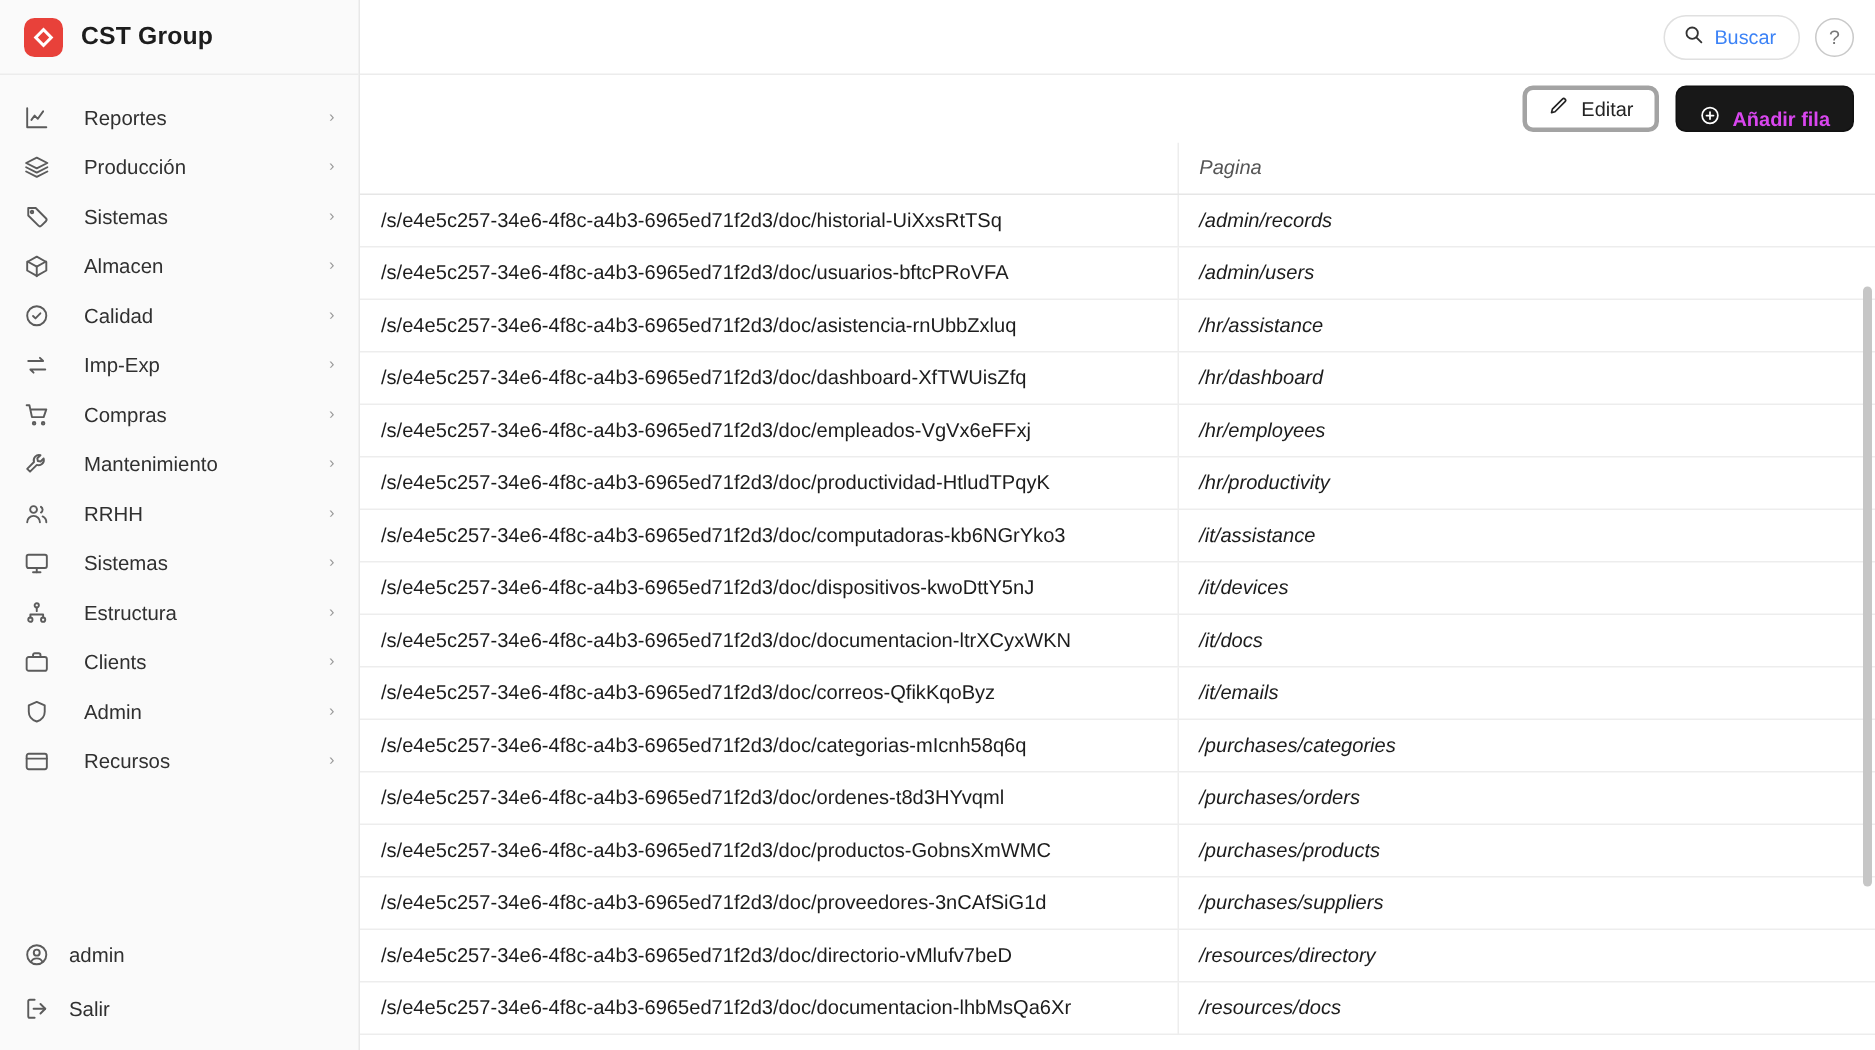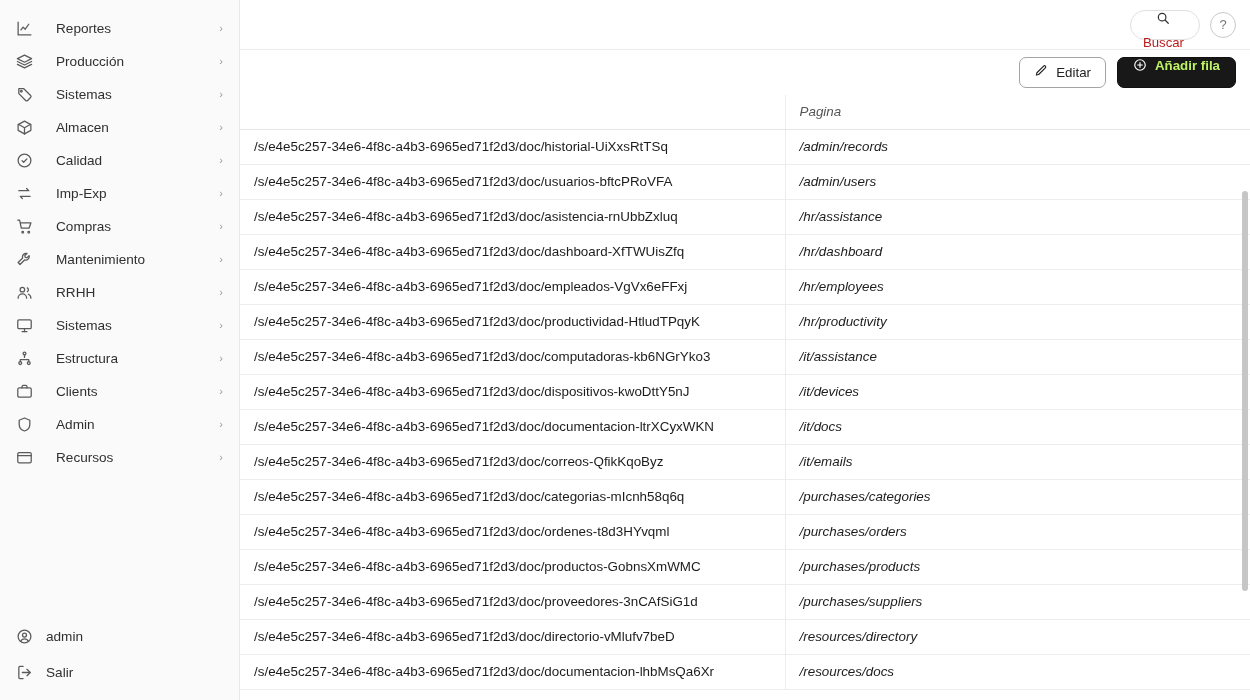--- a/index.html
+++ b/index.html
@@ -115,23 +115,22 @@
   .search-btn {
     height: 30px;
     border: 1px solid #e0e0e0;
     border-radius: 15px;
     background: #fff;
     display: flex;
     align-items: center;
     gap: 7px;
     padding: 0 15px 0 12px;
     font-size: 13.2px;
-    color: #b91c1c;
+    color: #3b82f6;
     cursor: pointer;
-    flex-direction: column;
   }
   .help-btn {
     width: 26px; height: 26px;
     border-radius: 50%;
     border: 1.4px solid #c9c9c9;
     color: #777;
     display: flex; align-items: center; justify-content: center;
     font-size: 13px;
     cursor: pointer;
     background: #fff;
@@ -141,36 +140,36 @@
     height: 45px;
     display: flex;
     align-items: center;
     justify-content: flex-end;
     gap: 11px;
     padding: 0 14px;
     background: #fff;
   }
   .btn-edit {
     height: 31px;
-    border: 1px solid #a3a3a3;
+    border: 3px solid #a3a3a3;
     border-radius: 7px;
     background: #fff;
     display: flex; align-items: center; gap: 8px;
     padding: 0 14px;
     font-size: 13.3px;
     color: #222;
     cursor: pointer;
   }
   .btn-add {
     height: 31px;
     border: 1px solid #111;
     border-radius: 7px;
     background: #181818;
-    color: #bef264;
-    display: flex; align-items: flex-start; gap: 8px;
+    color: #d946ef;
+    display: flex; align-items: flex-end; gap: 8px;
     padding: 0 15px;
     font-size: 13.3px;
     font-weight: bold;
     cursor: pointer;
   }
 
   
   .table-wrap {
     position: relative;
     width: 100%;
@@ -223,20 +222,29 @@
     background: transparent;
   }
 </style>
 </head>
 <body>
 
 <div class="app">
 
   <aside class="sidebar">
 
+    <div class="brand">
+      <span class="brand-logo">
+        <svg width="16" height="16" viewBox="0 0 16 16" fill="none">
+          <path d="M8 1.4 L14.6 8 L8 14.6 L1.4 8 Z" fill="#ffffff"></path>
+          <path d="M8 4.2 L11.8 8 L8 11.8 L4.2 8 Z" fill="#e8413a"></path>
+        </svg>
+      </span>
+      <span class="brand-title">CST Group</span>
+    </div>
 
     <nav class="nav">
 
       <div class="nav-item">
         <span class="nav-ico">
           <svg width="17" height="17" viewBox="0 0 24 24" fill="none" stroke="currentColor" stroke-width="1.8" stroke-linecap="round" stroke-linejoin="round">
               <path d="M3 3v18h18"></path>
               <path d="M7 14l3-4 3 3 5-7"></path>
             </svg>
         </span>

